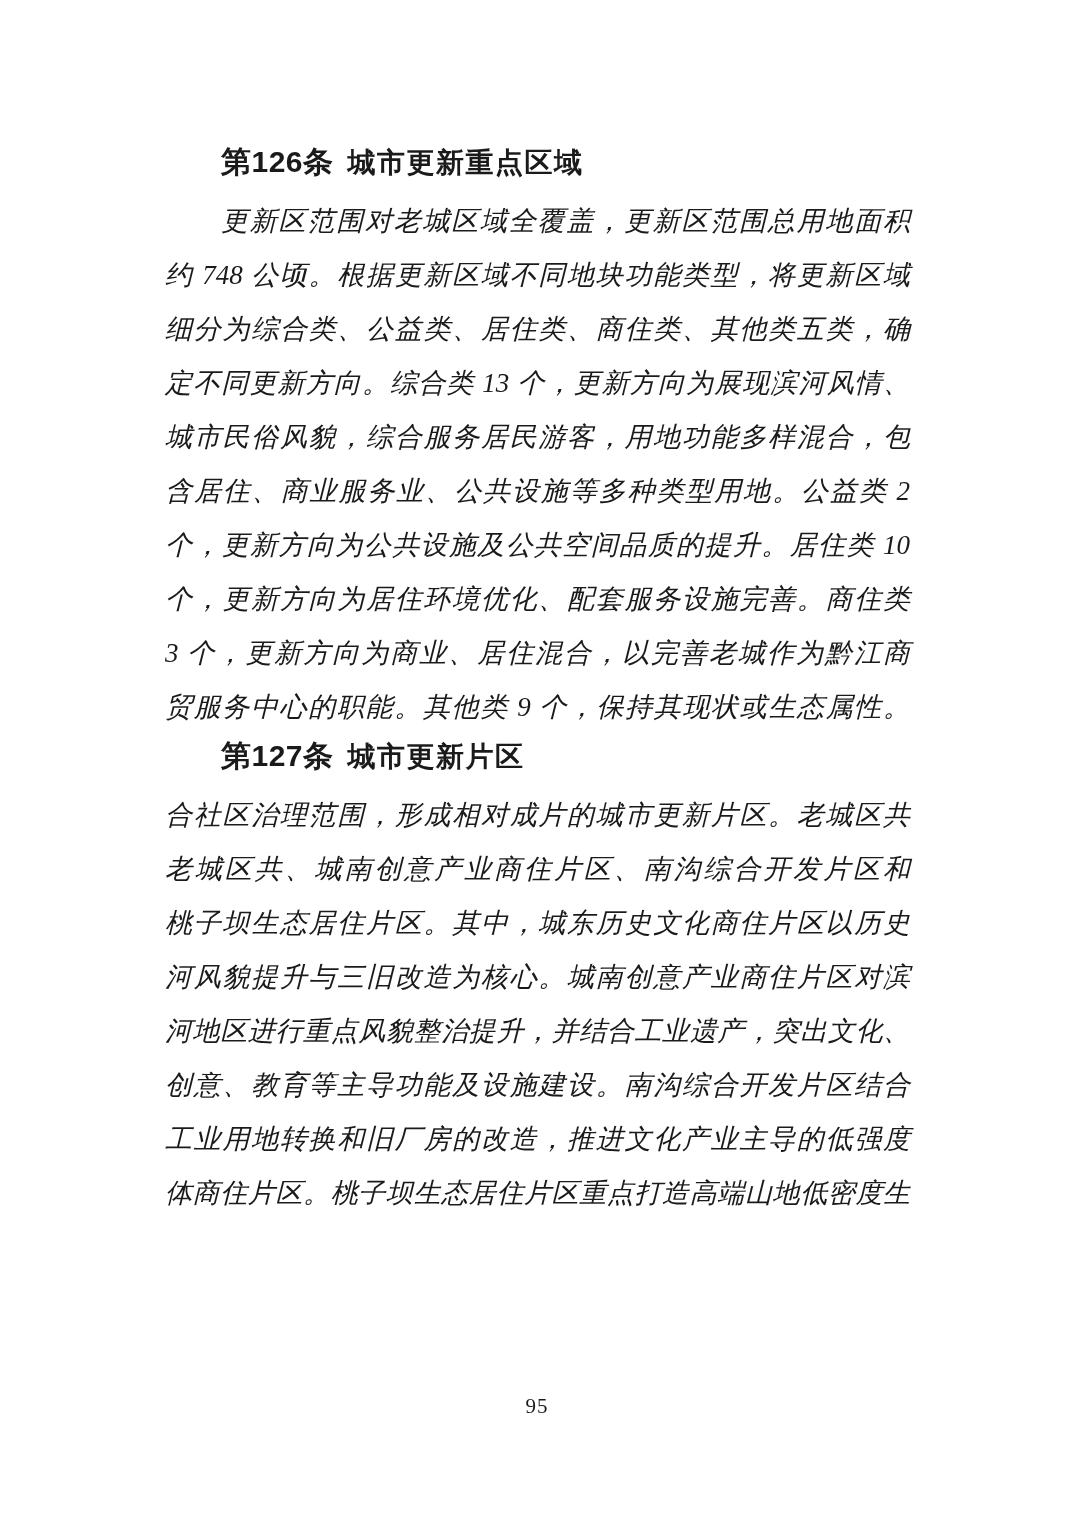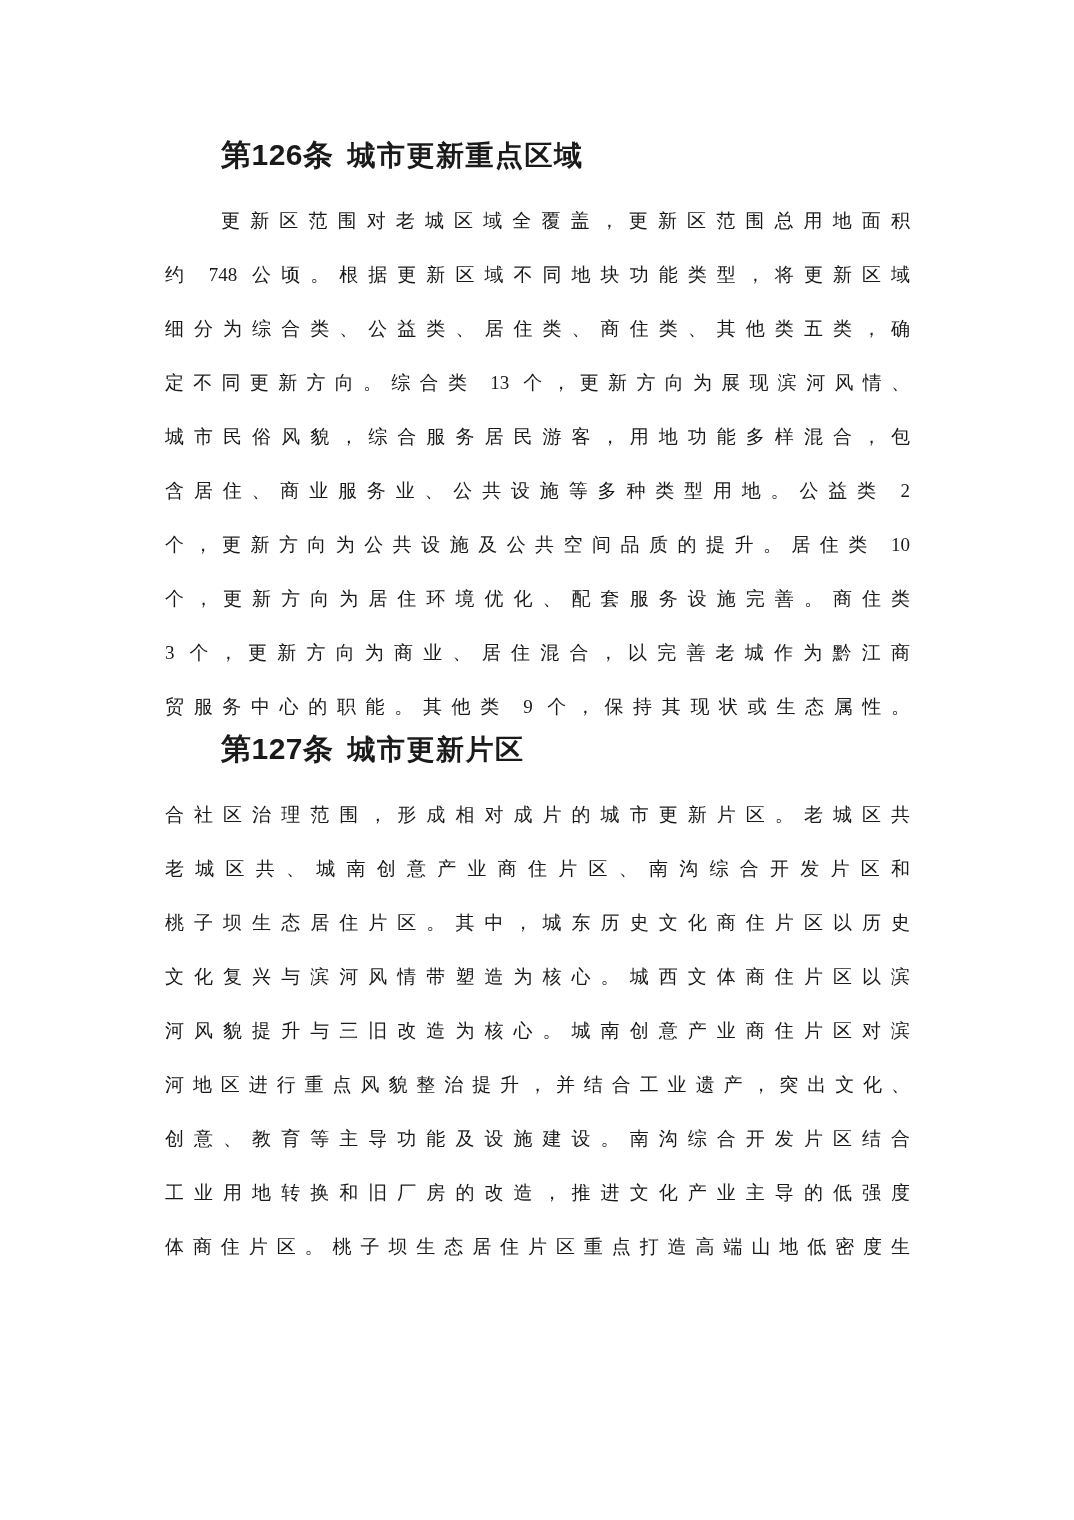--- a/index.html
+++ b/index.html
@@ -17,43 +17,44 @@
     color: #1a1a1a;
   }
   .content {
     position: absolute;
     left: 165px;
     top: 140px;
     width: 745px;
   }
   .heading {
     height: 54px;
-    line-height: 30px;
+    line-height: 43px;
     padding-left: 56px;
     white-space: nowrap;
     font-weight: 700;
   }
   .art-no {
     font-family: "Liberation Sans", "DejaVu Sans", sans-serif;
     font-size: 30px;
     letter-spacing: 0.5px;
   }
   .art-title {
     font-family: "Liberation Serif", "DejaVu Serif", serif;
     font-size: 28px;
     margin-left: 14px;
     letter-spacing: 1.5px;
   }
   .line {
     height: 54px;
     line-height: 54px;
-    font-size: 19px;
+    font-size: 27px;
     text-align: justify;
     text-align-last: justify;
     text-justify: inter-character;
+    font-style: italic;
   }
   .line.indent {
     text-indent: 56px;
   }
   .footer {
     position: absolute;
     left: 0;
     top: 1394px;
     width: 1074px;
     text-align: center;
@@ -87,23 +88,25 @@
       <div class="line">贸服务中心的职能。其他类 9 个，保持其现状或生态属性。</div>
     </section>
 
     <section>
       <div class="heading">
         <span class="art-no">第127条</span><span class="art-title">城市更新片区</span>
       </div>
       <div class="line">合社区治理范围，形成相对成片的城市更新片区。老城区共</div>
       <div class="line">老城区共、城南创意产业商住片区、南沟综合开发片区和</div>
       <div class="line">桃子坝生态居住片区。其中，城东历史文化商住片区以历史</div>
-      <div class="line">文化复兴与滨河风情带塑造为核心。城西文体商住片区以滨</div>
       <div class="line">河风貌提升与三旧改造为核心。城南创意产业商住片区对滨</div>
       <div class="line">河地区进行重点风貌整治提升，并结合工业遗产，突出文化、</div>
       <div class="line">创意、教育等主导功能及设施建设。南沟综合开发片区结合</div>
       <div class="line">工业用地转换和旧厂房的改造，推进文化产业主导的低强度</div>
       <div class="line">体商住片区。桃子坝生态居住片区重点打造高端山地低密度生</div>
     </section>
 
   </div>
 
+  <div class="footer">
+    <span class="page-number">95</span>
+  </div>
 </div>
 
 </body></html>

